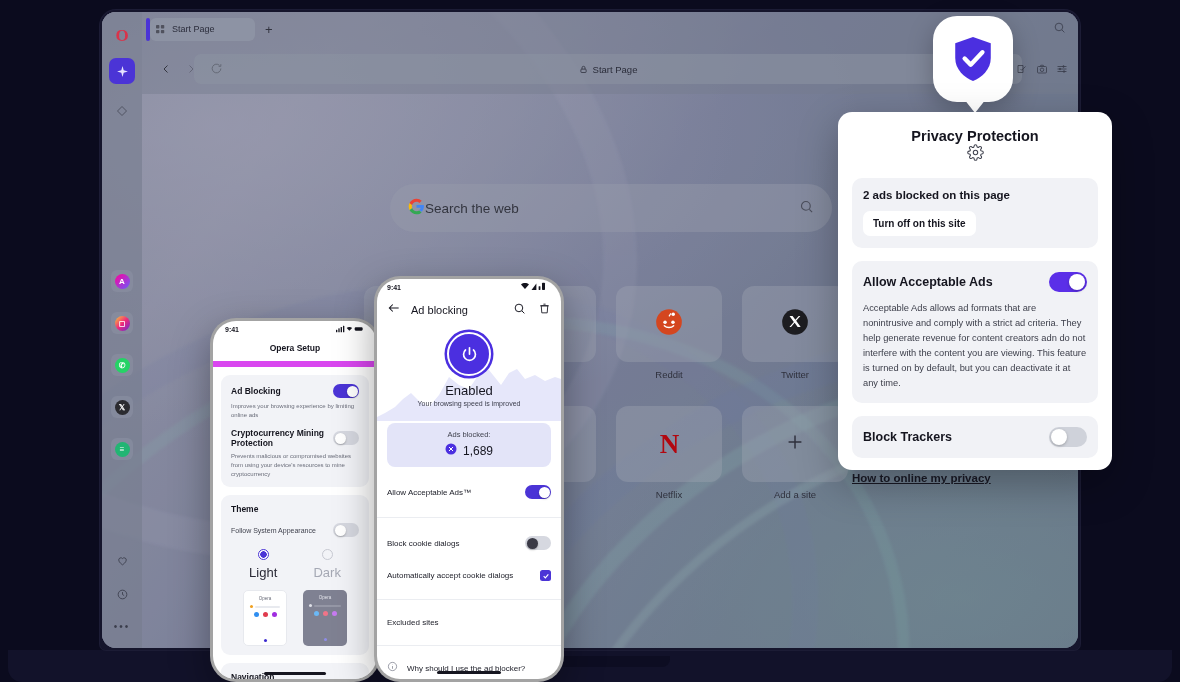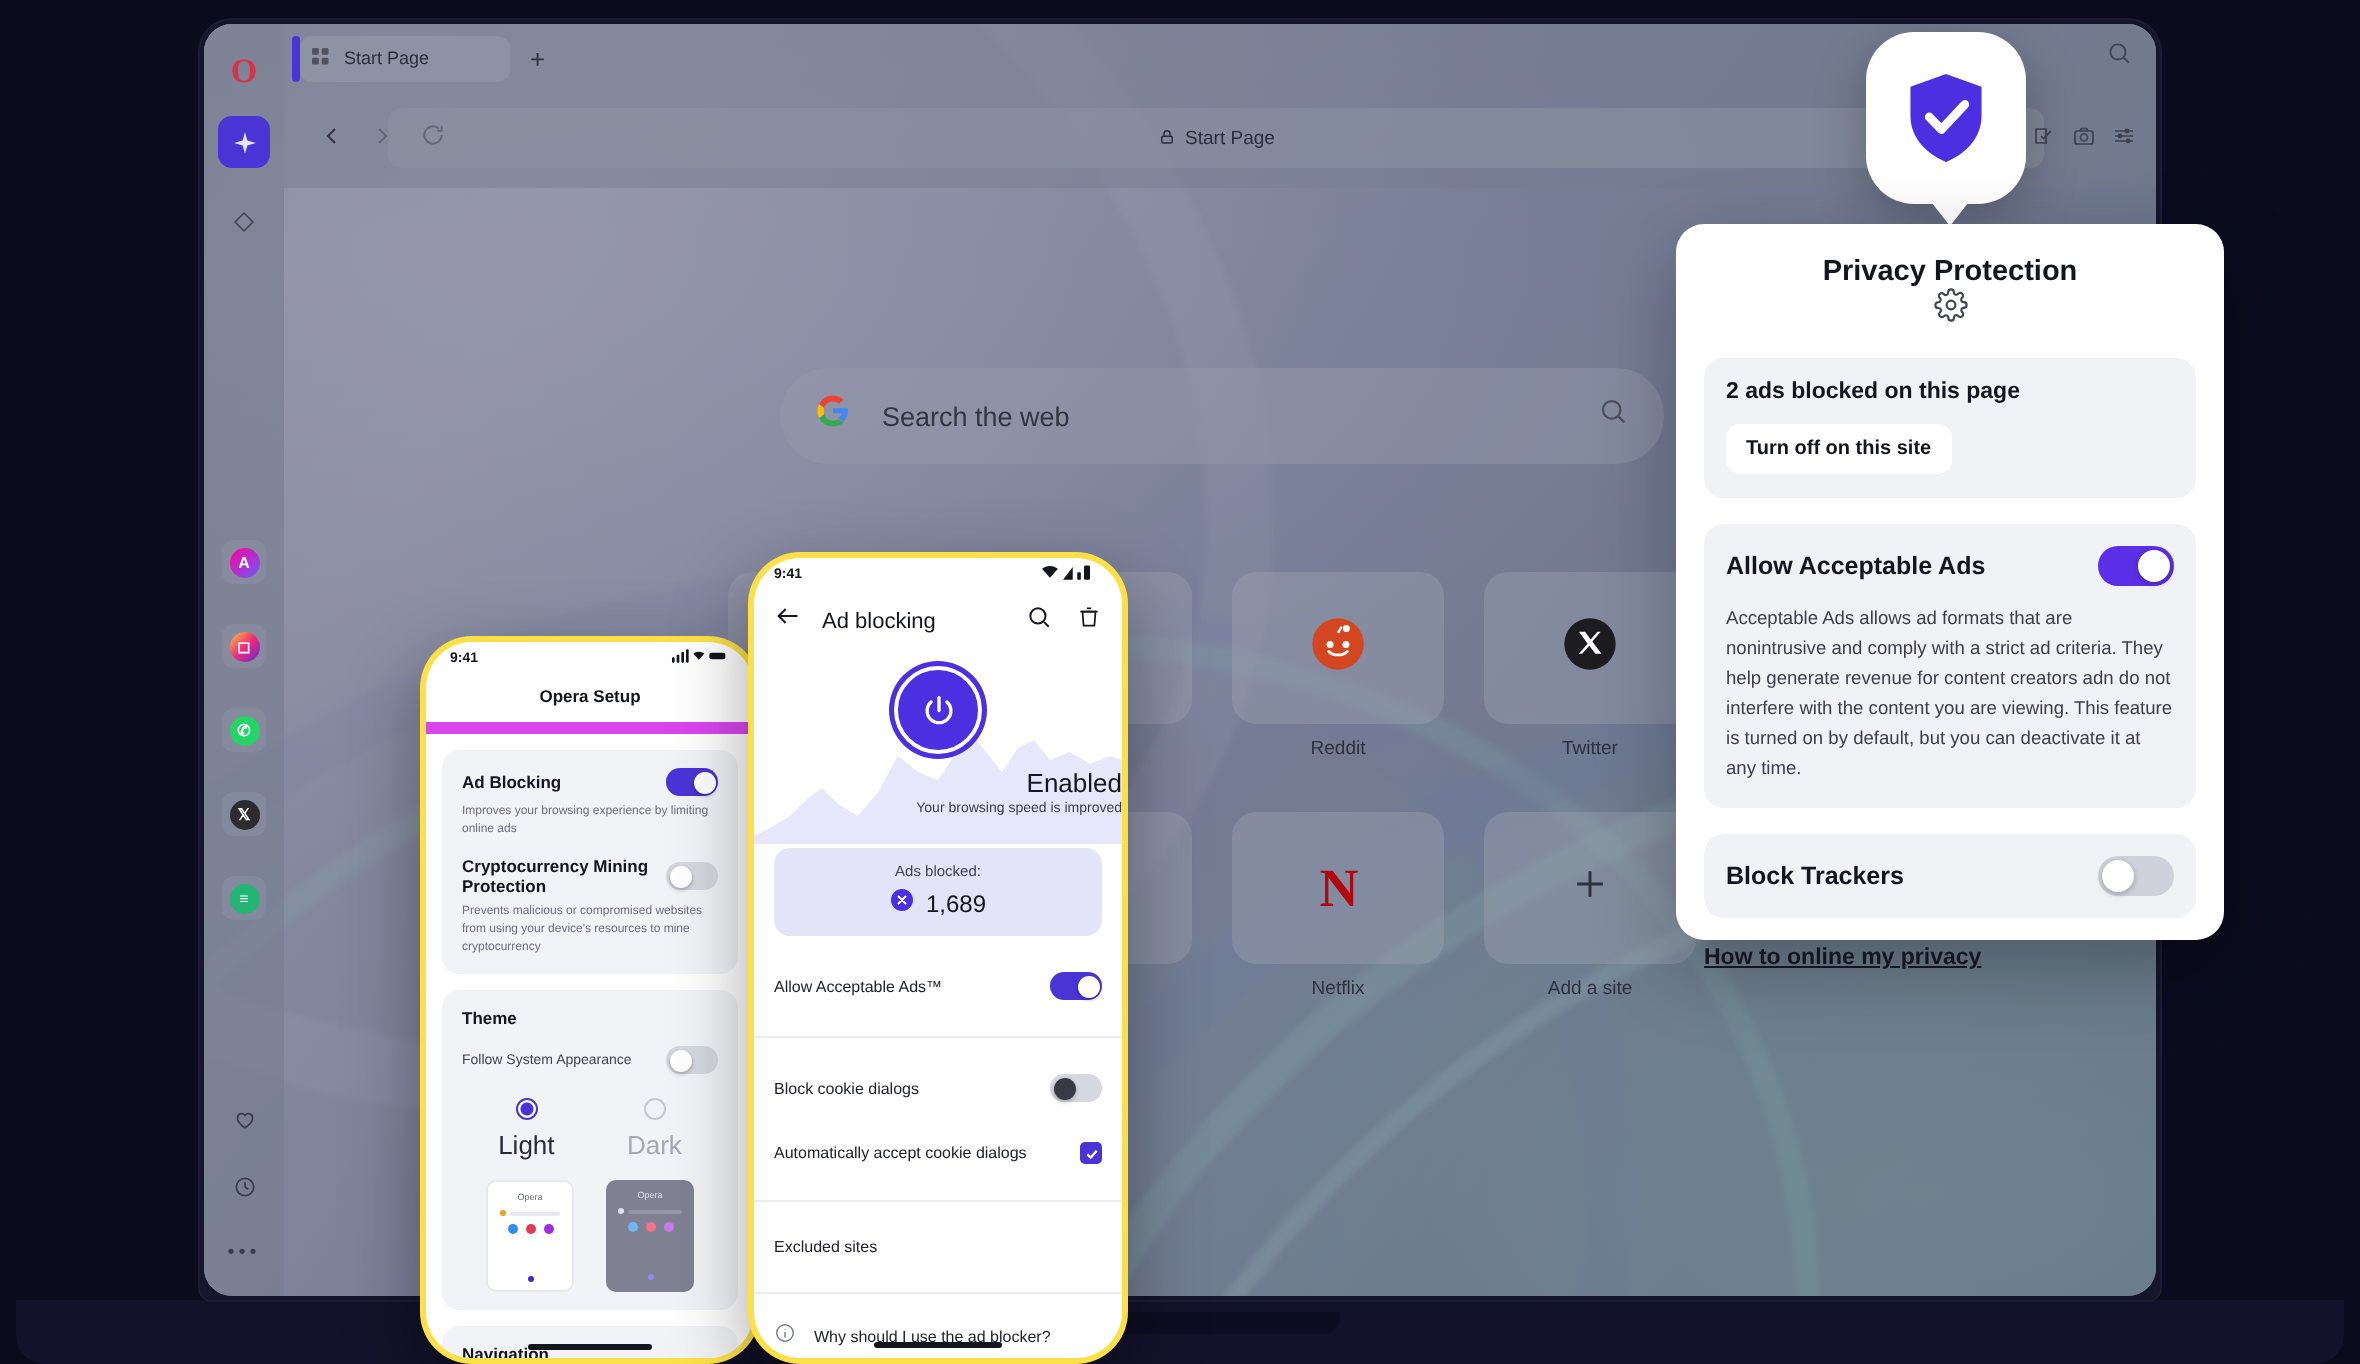--- a/index.html
+++ b/index.html
@@ -104,40 +104,40 @@
     display:flex; align-items:center; justify-content:center; gap:5px;
   }
   .url-text{ font-size:9.5px; color:#2b2d3a; }
   .url-icons{ position:absolute; right:10px; display:flex; gap:8px; align-items:center; opacity:.75;}
 
   
   .page{ position:absolute; left:40px; top:82px; right:0; bottom:0; overflow:hidden; }
   .searchbox{
     position:absolute; left:248px; top:90px; width:442px; height:48px;
     background:rgba(150,155,170,.45); border-radius:24px;
-    display:flex; align-items:center; padding:0 18px; gap:16px;
+    display:flex; align-items:center; padding:0 18px; 
   }
   .search-ph{ font-size:13.5px; color:#33353f; }
   .search-mag{ margin-left:auto; opacity:.7; }
 
   .tiles{
     position:absolute; left:222px; top:192px; width:700px;
     display:grid; grid-template-columns:repeat(4,106px); gap:26px 20px;
   }
   .tile-wrap{ width:106px; }
   .tile{
     width:106px; height:76px; border-radius:12px;
     background:rgba(160,165,180,.38);
     display:flex; align-items:center; justify-content:center;
   }
   .tile-label{ text-align:center; font-size:9.5px; color:#2f313d; margin-top:7px; }
 
   
   .phone{
-    position:absolute; background:#fde047; border-radius:26px; padding:3px;
+    position:absolute; background:#a3a3a3; border-radius:26px; padding:3px;
     box-shadow:0 14px 38px rgba(0,0,0,.35);
   }
   .phone-screen{ width:100%; height:100%; background:#fff; border-radius:23px; overflow:hidden; position:relative; }
 
   
   .phoneA{ left:210px; top:318px; width:170px; height:364px; }
   .statusbar{
     height:16px; display:flex; align-items:center; justify-content:space-between;
     padding:0 12px; font-size:7px; color:#14141e; font-weight:700;
   }
@@ -174,21 +174,21 @@
   .pb-head{ display:flex; align-items:center; gap:10px; padding:6px 10px 8px; }
   .pb-title{ font-size:11px; color:#15151f; font-weight:400; }
   .hero{ position:relative; height:94px; }
   .hero-graph{ position:absolute; left:0; right:0; bottom:0; height:66px; }
   .power{
     position:absolute; left:50%; transform:translateX(-50%); top:5px;
     width:44px;height:44px;border-radius:50%; background:#4b2fe0;
     border:2.5px solid #fff; box-shadow:0 0 0 2.5px #4b2fe0;
     display:flex;align-items:center;justify-content:center;
   }
-  .hero-cap{ position:absolute; bottom:14px; left:0; right:0; text-align:right; }
+  .hero-cap{ position:absolute; bottom:14px; left:0; right:0; text-align:center; }
   .hero-cap .en{ font-size:13px; color:#15151f; }
   .hero-cap .sub{ font-size:7px; color:#3b3d4b; margin-top:2px; }
   .adsbox{ margin:2px 10px 0; background:#e3e4f8; border-radius:8px; padding:7px 4px 9px; text-align:center; }
   .adsbox .lab{ font-size:7.5px; color:#41434f; }
   .adsbox .val{ font-size:12px; color:#15151f; margin-top:4px; display:flex; align-items:center; justify-content:center; gap:6px; }
   .lrow{ display:flex;align-items:center;justify-content:space-between; padding:18px 10px; font-size:8px; color:#21222c; }
   .sep{ height:1px; background:#ebedf1; margin:0; }
   .chk{ width:11px;height:11px;border-radius:2.5px;background:#4b34d6; display:flex;align-items:center;justify-content:center; }
   .info{ display:flex; gap:9px; padding:11px 10px 4px; }
   .info-h{ font-size:8px; color:#21222c; }

